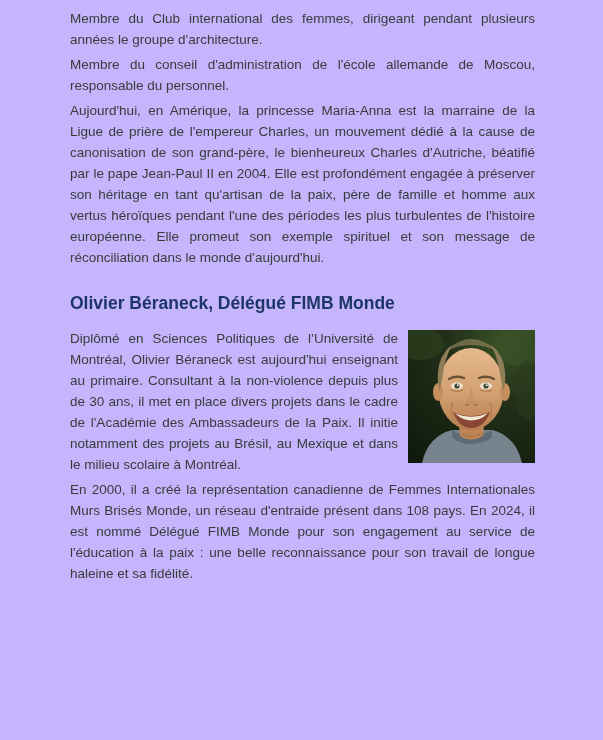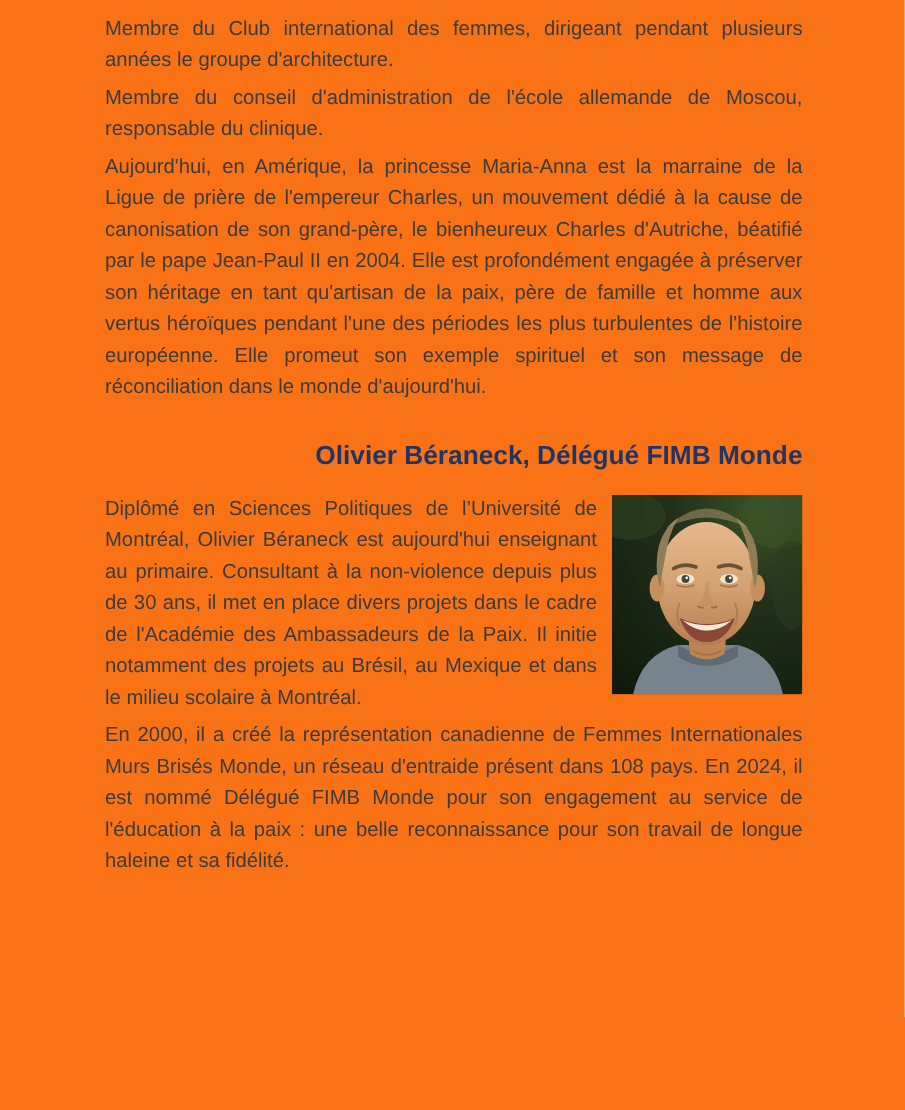--- a/index.html
+++ b/index.html
@@ -11,58 +11,58 @@
     width: 603px;
     height: 740px;
     font-family: "Liberation Sans", "DejaVu Sans", sans-serif;
     overflow: hidden;
   }
   .page {
     box-sizing: border-box;
     width: 603px;
     height: 740px;
     padding: 8px 68px 0 70px;
-    background: #f97316;
+    background: #c4b5fd;
   }
   p.body-par {
     margin: 4px 0 0 0;
     font-size: 13.5px;
     line-height: 21px;
     color: #3b3b3b;
     text-align: justify;
   }
   p.body-par.first {
     margin-top: 0;
   }
   h2.section-heading {
     margin: 24px 0 13px 0;
     font-size: 17.5px;
     line-height: 23px;
     font-weight: 700;
     color: #1f3566;
-    text-align: right;
+    text-align: left;
   }
   .portrait {
     float: right;
     width: 127px;
     height: 133px;
     margin: 2px 0 4px 10px;
     display: block;
     overflow: hidden;
   }
   .portrait svg { display: block; }
 </style>
 </head>
 <body>
 
 <div class="page">
 
   <p class="body-par first">Membre du Club international des femmes, dirigeant pendant plusieurs années le groupe d'architecture.</p>
 
-  <p class="body-par">Membre du conseil d'administration de l'école allemande de Moscou, responsable du clinique.</p>
+  <p class="body-par">Membre du conseil d'administration de l'école allemande de Moscou, responsable du personnel.</p>
 
 
   <p class="body-par">Aujourd'hui, en Amérique, la princesse Maria-Anna est la marraine de la Ligue de prière de l'empereur Charles, un mouvement dédié à la cause de canonisation de son grand-père, le bienheureux Charles d'Autriche, béatifié par le pape Jean-Paul II en 2004. Elle est profondément engagée à préserver son héritage en tant qu'artisan de la paix, père de famille et homme aux vertus héroïques pendant l'une des périodes les plus turbulentes de l'histoire européenne. Elle promeut son exemple spirituel et son message de réconciliation dans le monde d'aujourd'hui.</p>
 
   <h2 class="section-heading">Olivier Béraneck, Délégué FIMB Monde</h2>
 
   <p class="body-par first">
     <span class="portrait">
       <svg width="127" height="133" viewBox="0 0 127 133" xmlns="http://www.w3.org/2000/svg" aria-hidden="true">
         <defs>

